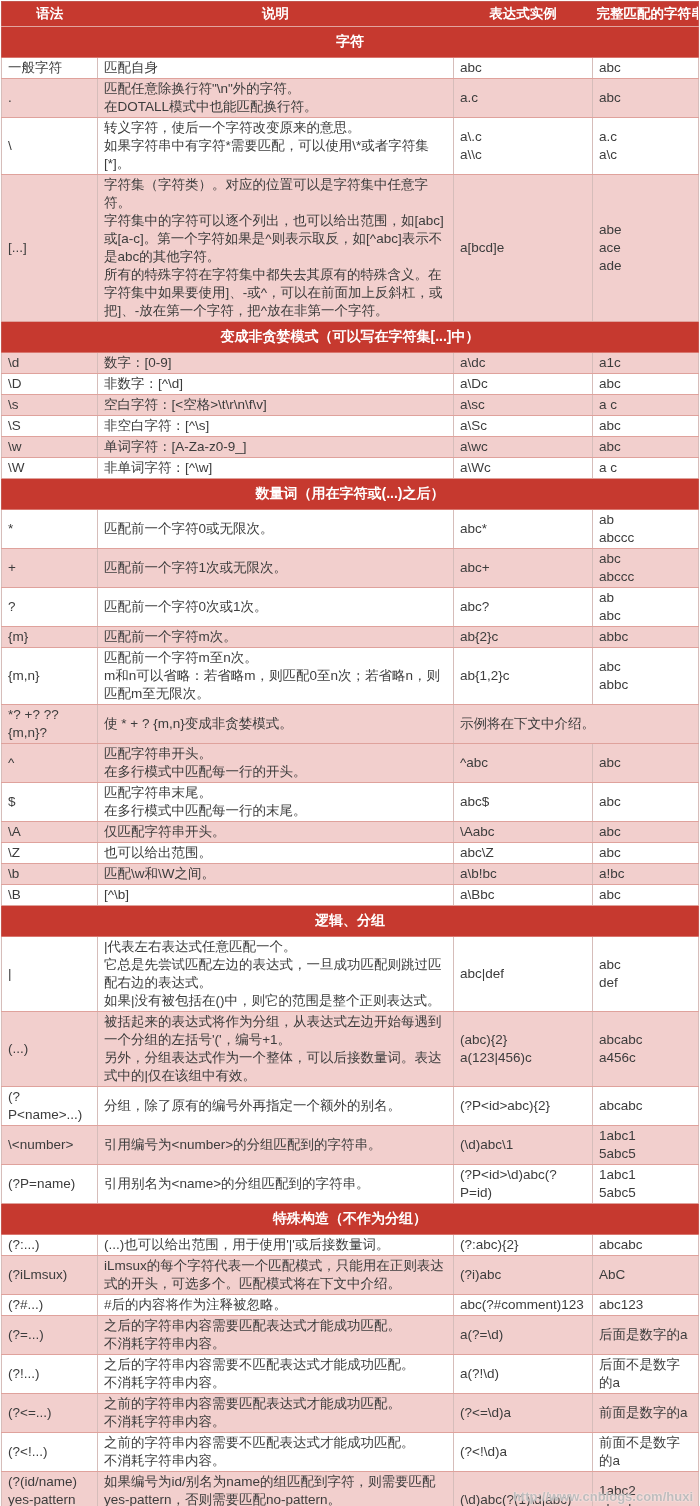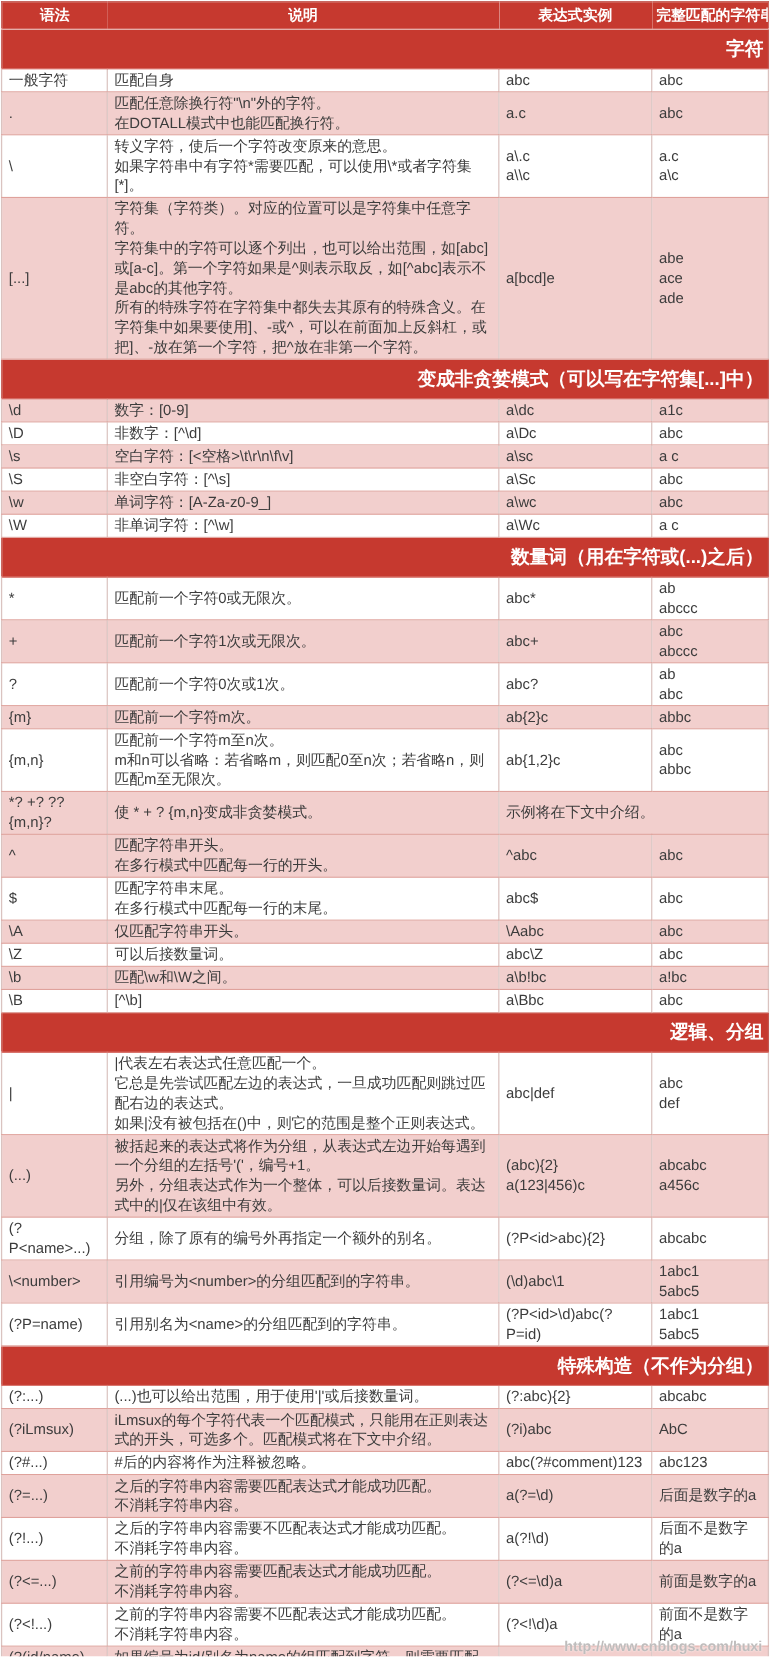--- a/index.html
+++ b/index.html
@@ -34,22 +34,22 @@
     text-align: center;
     border-bottom: 1px solid #e2a49e;
     overflow: hidden;
     white-space: nowrap;
   }
 
   tr.section-row td {
     background: var(--section-red, #c6392f);
     color: var(--header-text, #ffffff);
     font-weight: bold;
-    text-align: right;
-    font-size: 17px;
+    text-align: center;
+    font-size: 14px;
     padding: 6px 4px;
     border-top: 1px solid #d9766e;
     border-bottom: 1px solid #d9766e;
     margin-top: 44px;
   }
 
   tr.data-row td {
     padding: 1px 6px;
     line-height: 18px;
     vertical-align: middle;
@@ -228,21 +228,21 @@
           <td class="match-cell">abc</td>
         </tr>
         <tr class="data-row pink">
           <td class="syntax-cell">\A</td>
           <td class="desc-cell">仅匹配字符串开头。</td>
           <td class="example-cell">\Aabc</td>
           <td class="match-cell">abc</td>
         </tr>
         <tr class="data-row white">
           <td class="syntax-cell">\Z</td>
-          <td class="desc-cell">可以后接数量词。</td>
+          <td class="desc-cell">也可以给出范围。</td>
           <td class="example-cell">abc\Z</td>
           <td class="match-cell">abc</td>
         </tr>
         <tr class="data-row pink">
           <td class="syntax-cell">\b</td>
           <td class="desc-cell">匹配\w和\W之间。</td>
           <td class="example-cell">a\b!bc</td>
           <td class="match-cell">a!bc</td>
         </tr>
         <tr class="data-row white">

